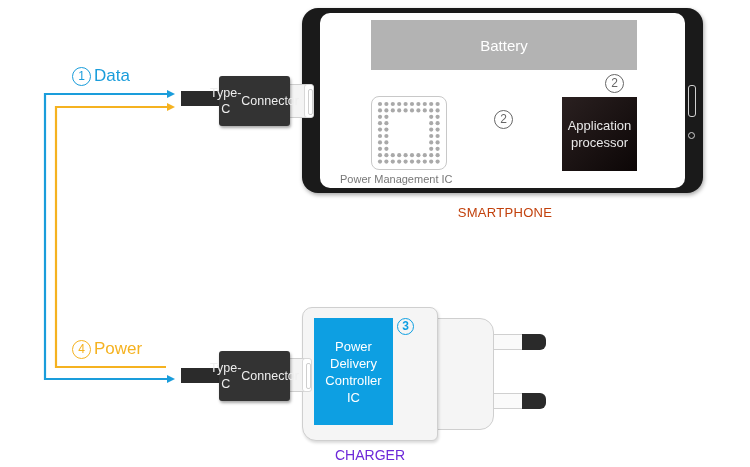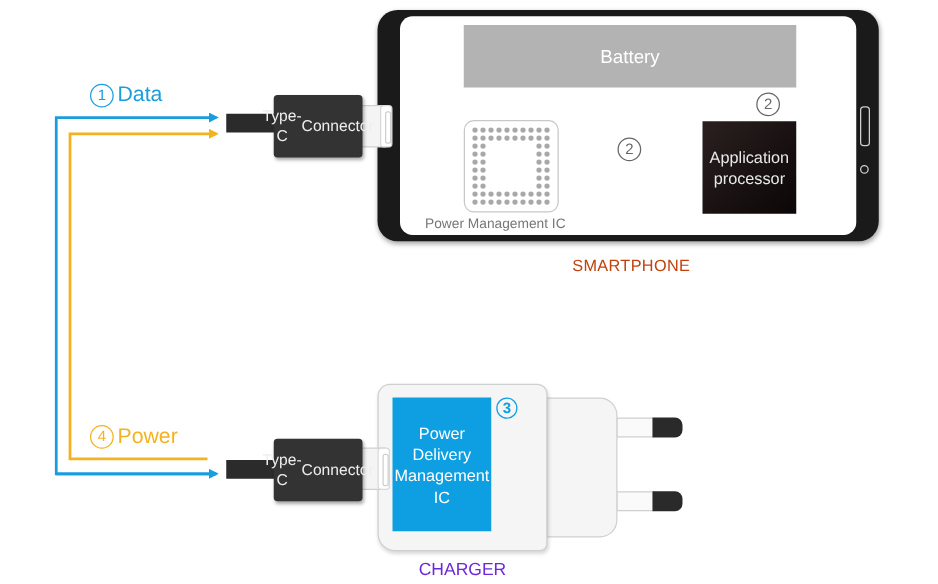--- a/index.html
+++ b/index.html
@@ -212,21 +212,21 @@
 <div class="abs prong-black" style="left:522px; top:334px;"></div>
 <div class="abs prong-white" style="left:493px; top:393px;"></div>
 <div class="abs prong-black" style="left:522px; top:393px;"></div>
 <div class="abs" id="charger-rear"></div>
 <div class="abs" id="charger-front"></div>
 
 <div class="abs" id="pd-ic">
   <div>
     <div>Power</div>
     <div>Delivery</div>
-    <div>Management</div>
+    <div>Controller</div>
     <div>IC</div>
   </div>
 </div>
 <span class="abs circ" id="step3">3</span>
 <div class="abs" id="charger-label">CHARGER</div>
 
 <div class="abs plug" style="left:181px; top:368px; width:40px;"></div>
 <div class="abs conn-tip" style="left:288px; top:358px; width:22px; height:34px; border-radius:2px;"></div>
 <div class="abs" id="port-bot" style="left:302px; top:358px; width:10px; height:34px; background:#fff; border:1px solid #d8d8d8; border-radius:3px; box-sizing:border-box;">
     <div class="slot"></div>

